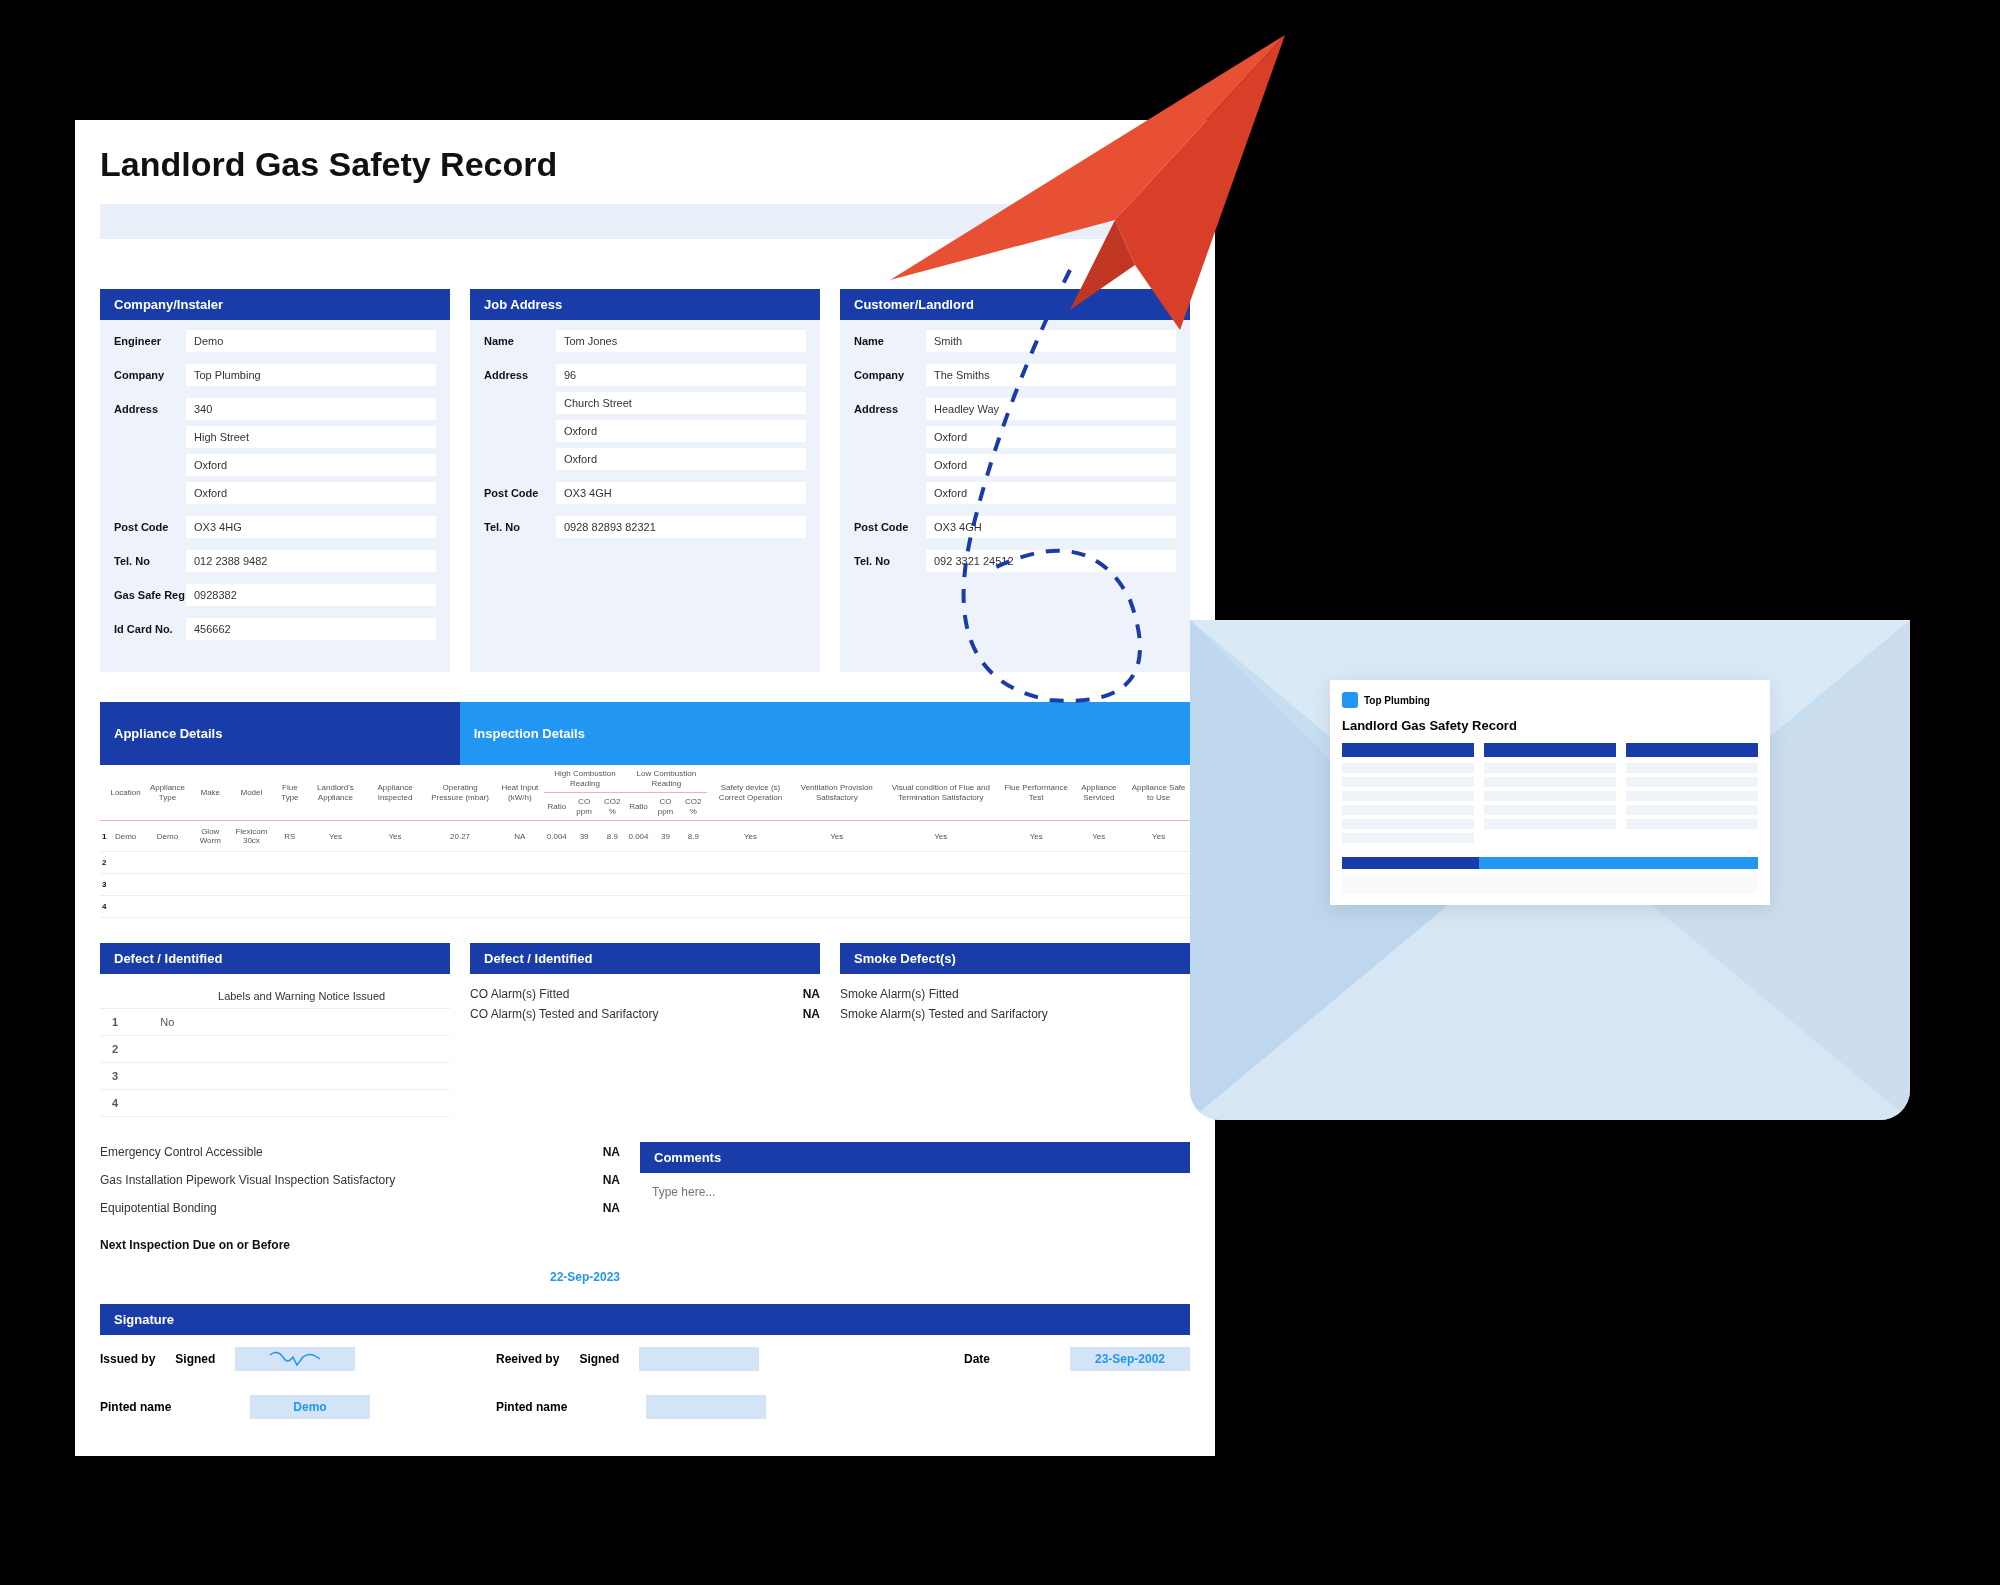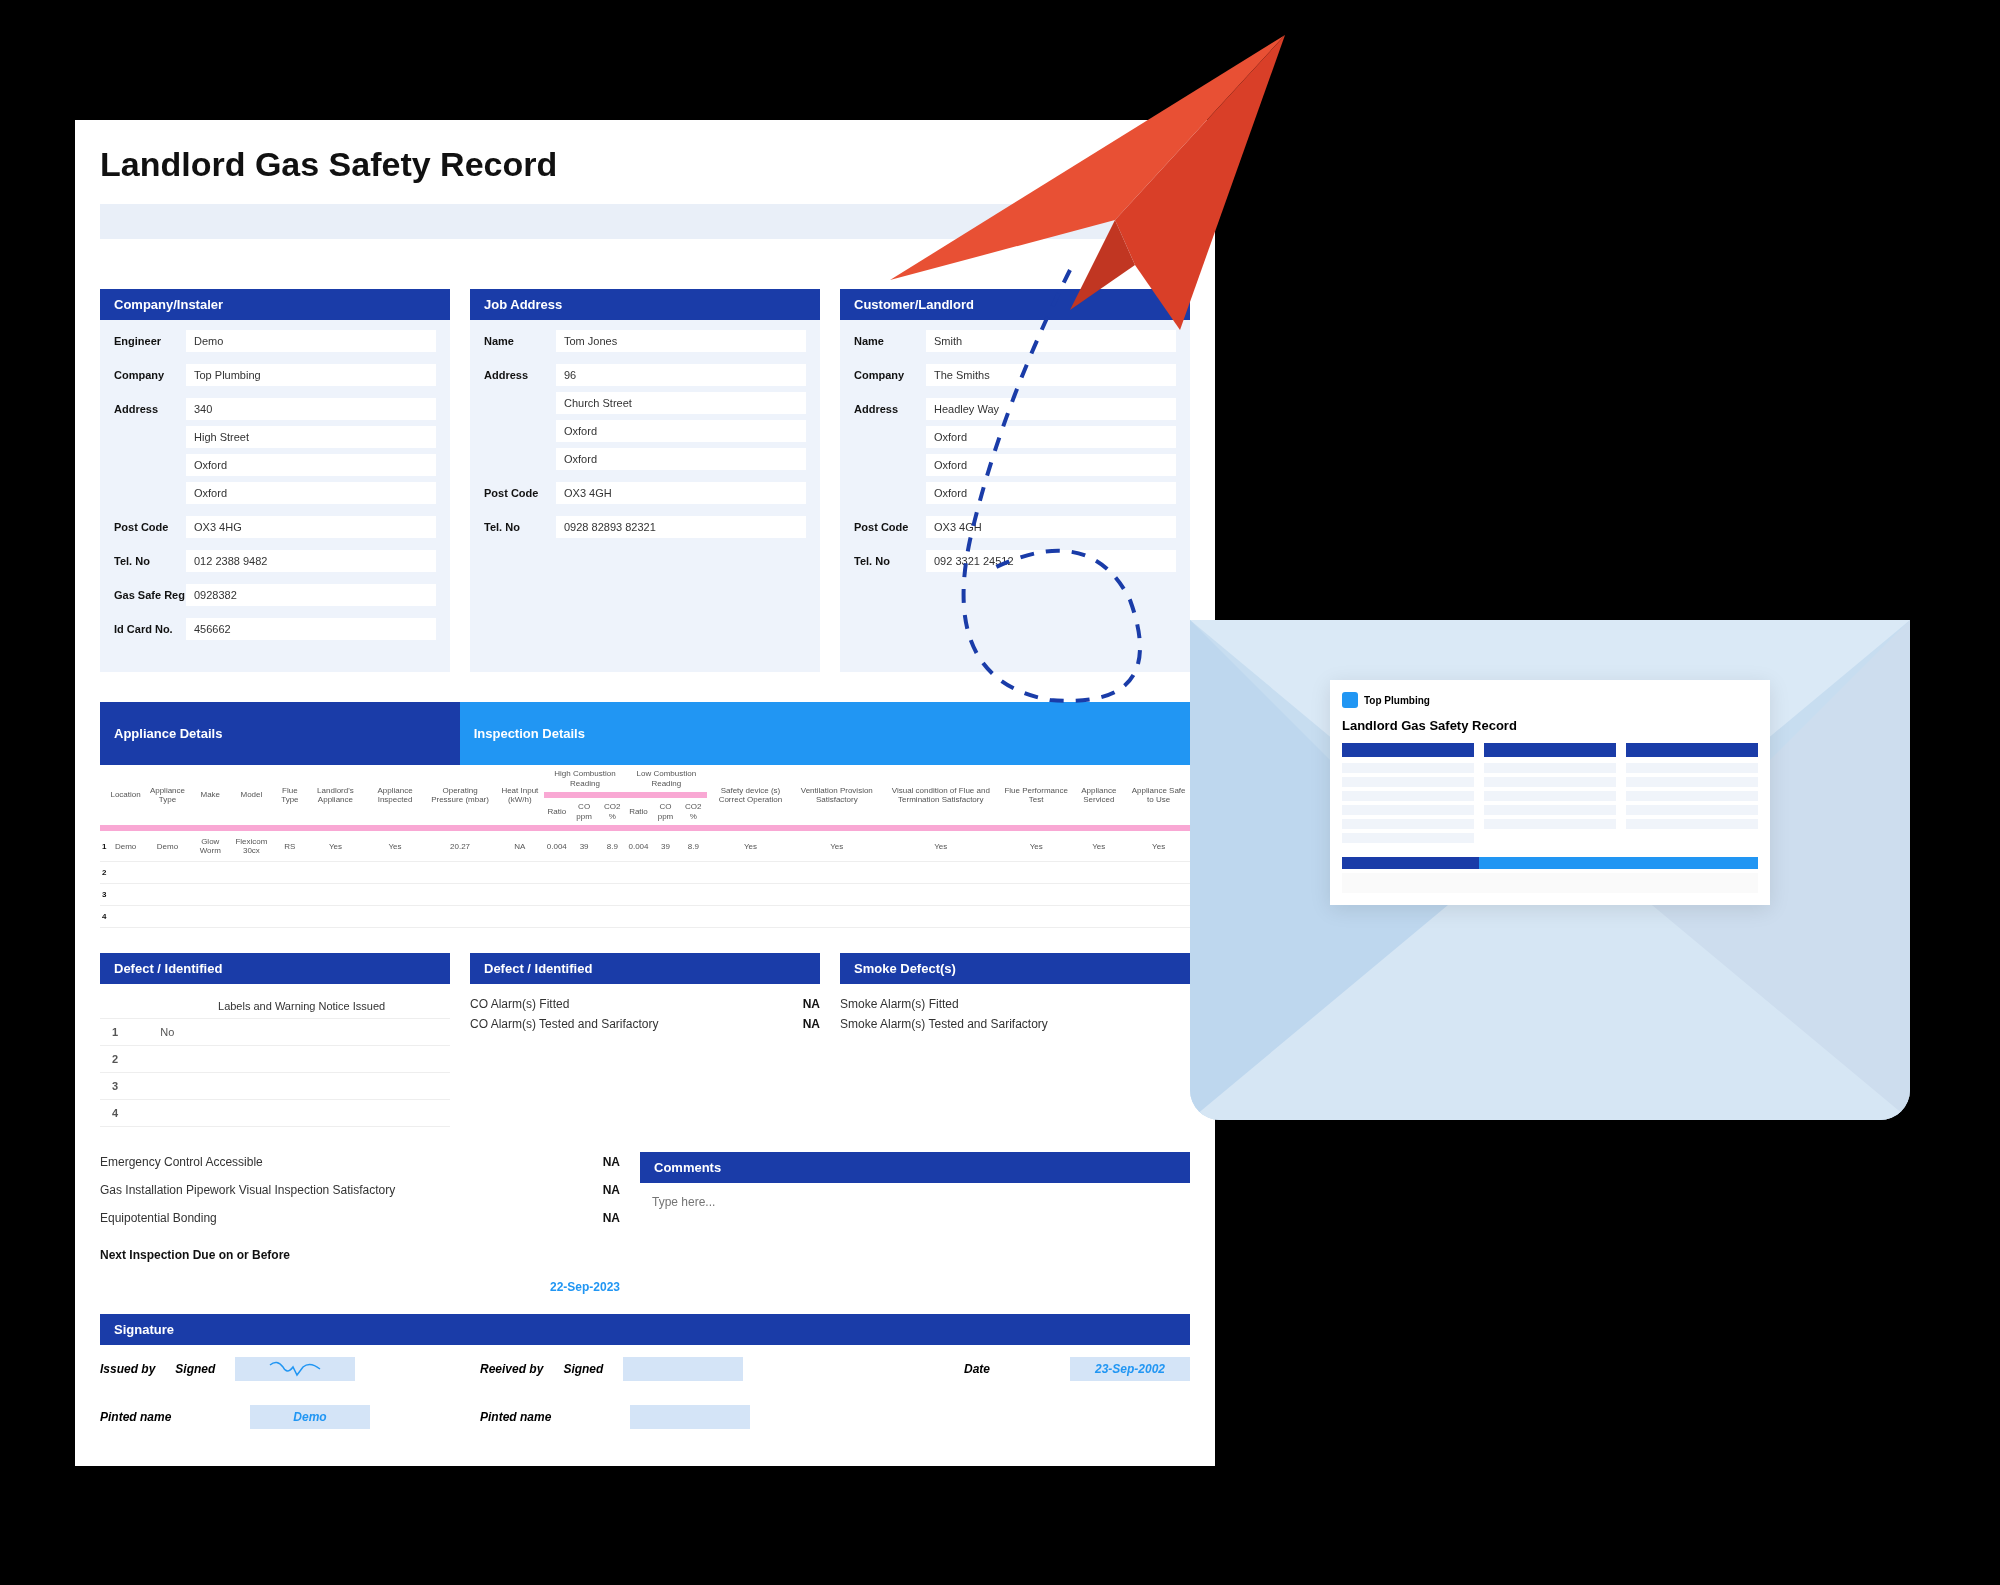--- a/index.html
+++ b/index.html
@@ -89,21 +89,21 @@
   .data-table {
     width: 100%;
     border-collapse: collapse;
     font-size: 8px;
   }
   .data-table th {
     font-weight: 400;
     color: #555;
     padding: 4px 2px;
     text-align: center;
-    border-bottom: 6px solid #f9a8d4;
+    border-bottom: 1px solid #f9a8d4;
     line-height: 1.2;
   }
   .data-table td {
     padding: 6px 2px;
     text-align: center;
     border-bottom: 1px solid #eee;
     color: #555;
   }
   .data-table td:first-child { font-weight: 600; color: #111; }
   .defect-section {
@@ -140,24 +140,23 @@
     width: 100%;
     padding: 12px;
     font-size: 12px;
     color: #aaa;
   }
   .sig-section {
     margin-top: 15px;
   }
   .sig-row {
     display: flex;
-    gap: 30px;
+    gap: 46px;
     padding: 12px 0;
     align-items: flex-start;
-    font-style: italic;
   }
   .sig-group { display: flex; align-items: center; gap: 20px; font-size: 12px; font-weight: 700; }
   .sig-box {
     width: 120px;
     height: 24px;
     background: #d4e4f7;
     display: flex;
     align-items: center;
     justify-content: center;
     color: #2196f3;

